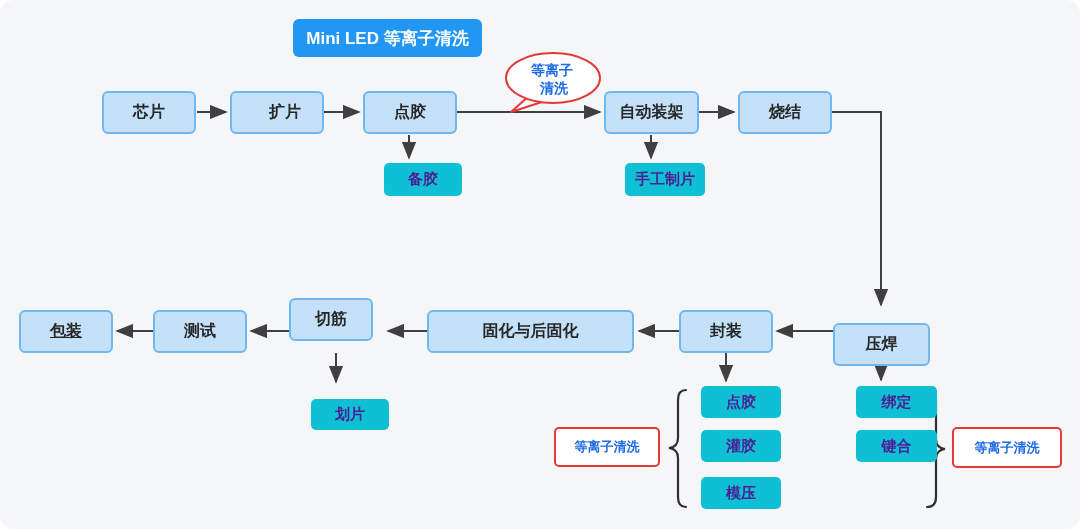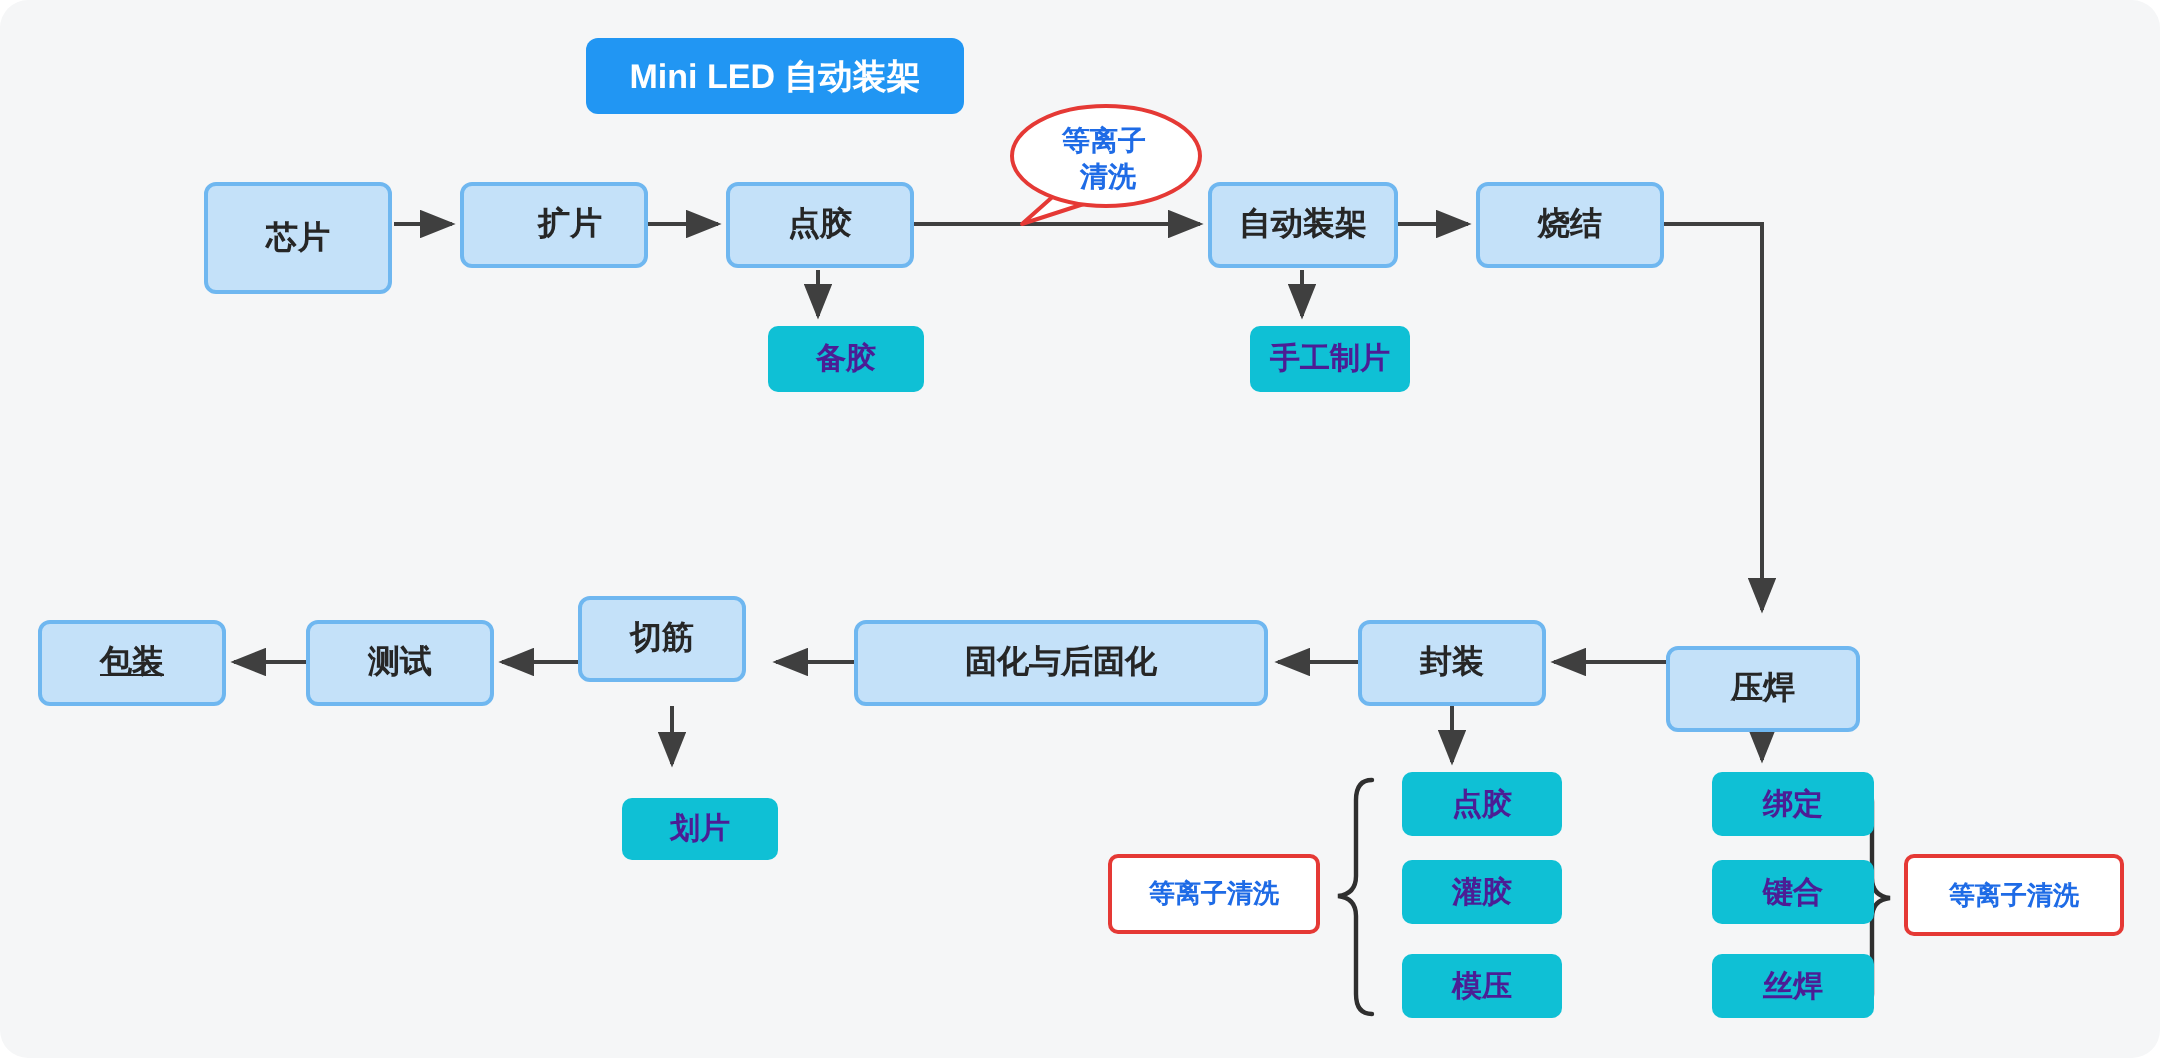--- a/index.html
+++ b/index.html
@@ -111,23 +111,23 @@
     <g>
       <path class="balloon-shape" d="M529,96 L511,112 L548,100 Z"></path>
       <ellipse class="balloon-shape" cx="553" cy="78" rx="47" ry="25"></ellipse>
       <text class="balloon-text">
         <tspan x="554" y="75">等离子</tspan>
         <tspan x="554" y="93">清洗</tspan>
       </text>
     </g>
   </svg>
 
-  <div class="box title-box" style="left:293px; top:19px; width:189px; height:38px;">Mini LED 自动装架</div>
+  <div class="box title-box" style="left:293px; top:19px; width:189px; height:38px;">Mini LED 等离子清洗</div>
 
-  <div class="box node" style="left:102px; top:91px; width:94px; height:56px;">芯片</div>
+  <div class="box node" style="left:102px; top:91px; width:94px; height:43px;">芯片</div>
   <div class="box node" style="left:230px; top:91px; width:94px; height:43px;padding-left:16px;">扩片</div>
   <div class="box node" style="left:363px; top:91px; width:94px; height:43px;">点胶</div>
   <div class="box node" style="left:738px; top:91px; width:94px; height:43px;">烧结</div>
   <div class="box node" style="left:604px; top:91px; width:95px; height:43px;">自动装架</div>
 
   <div class="box subnode" style="left:370px; top:163px; width:78px; height:33px;">备胶</div>
   <div class="box subnode" style="left:611px; top:163px; width:80px; height:33px;">手工制片</div>
 
   <div class="box node" style="left:19px; top:310px; width:94px; height:43px;text-decoration:underline;">包装</div>
   <div class="box node" style="left:153px; top:310px; width:94px; height:43px;">测试</div>
@@ -137,18 +137,17 @@
   <div class="box node" style="left:833px; top:323px; width:97px; height:43px;">压焊</div>
 
   <div class="box subnode" style="left:297px; top:399px; width:78px; height:31px;">划片</div>
 
   <div class="box subnode" style="left:687px; top:386px; width:80px; height:32px;">点胶</div>
   <div class="box subnode" style="left:687px; top:430px; width:80px; height:32px;">灌胶</div>
   <div class="box subnode" style="left:687px; top:477px; width:80px; height:32px;">模压</div>
 
   <div class="box subnode" style="left:842px; top:386px; width:81px; height:32px;">绑定</div>
   <div class="box subnode" style="left:842px; top:430px; width:81px; height:32px;">键合</div>
-  <div class="box subnode" style="left:842px; top:477px; width:81px; height:32px;">丝焊</div>
 
   <div class="box rednode" style="left:554px; top:427px; width:106px; height:40px;">等离子清洗</div>
   <div class="box rednode" style="left:952px; top:427px; width:110px; height:41px;">等离子清洗</div>
 
 </div>
 
 </body></html>

